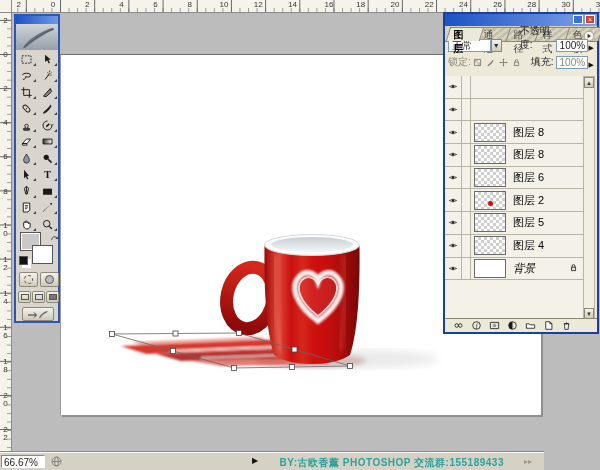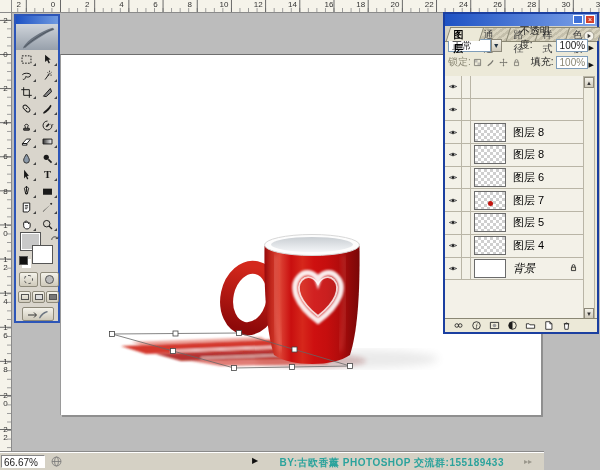--- a/index.html
+++ b/index.html
@@ -522,21 +522,21 @@
           <svg viewBox="0 0 16 16" stroke="#1c1c1c" fill="none" stroke-width="1.2" stroke-linejoin="round">
             <path d="M1.5 8 Q8 3 14.5 8 Q8 13 1.5 8 Z" fill="#fff"></path>
             <circle cx="8" cy="8" r="2.2" fill="#1a1a1a" stroke="none"></circle>
           </svg>
         </div>
         <div class="pad-cell"></div>
         <div class="row-main">
           <div class="thumb">
             <div class="mark-dot"></div>
           </div>
-          <span class="layer-name">图层 7</span>
+          <span class="layer-name">图层 2</span>
         </div>
       </div>
       <div class="layer-row">
         <div class="eye-cell">
           <svg viewBox="0 0 16 16" stroke="#1c1c1c" fill="none" stroke-width="1.2" stroke-linejoin="round">
             <path d="M1.5 8 Q8 3 14.5 8 Q8 13 1.5 8 Z" fill="#fff"></path>
             <circle cx="8" cy="8" r="2.2" fill="#1a1a1a" stroke="none"></circle>
           </svg>
         </div>
         <div class="pad-cell"></div>

